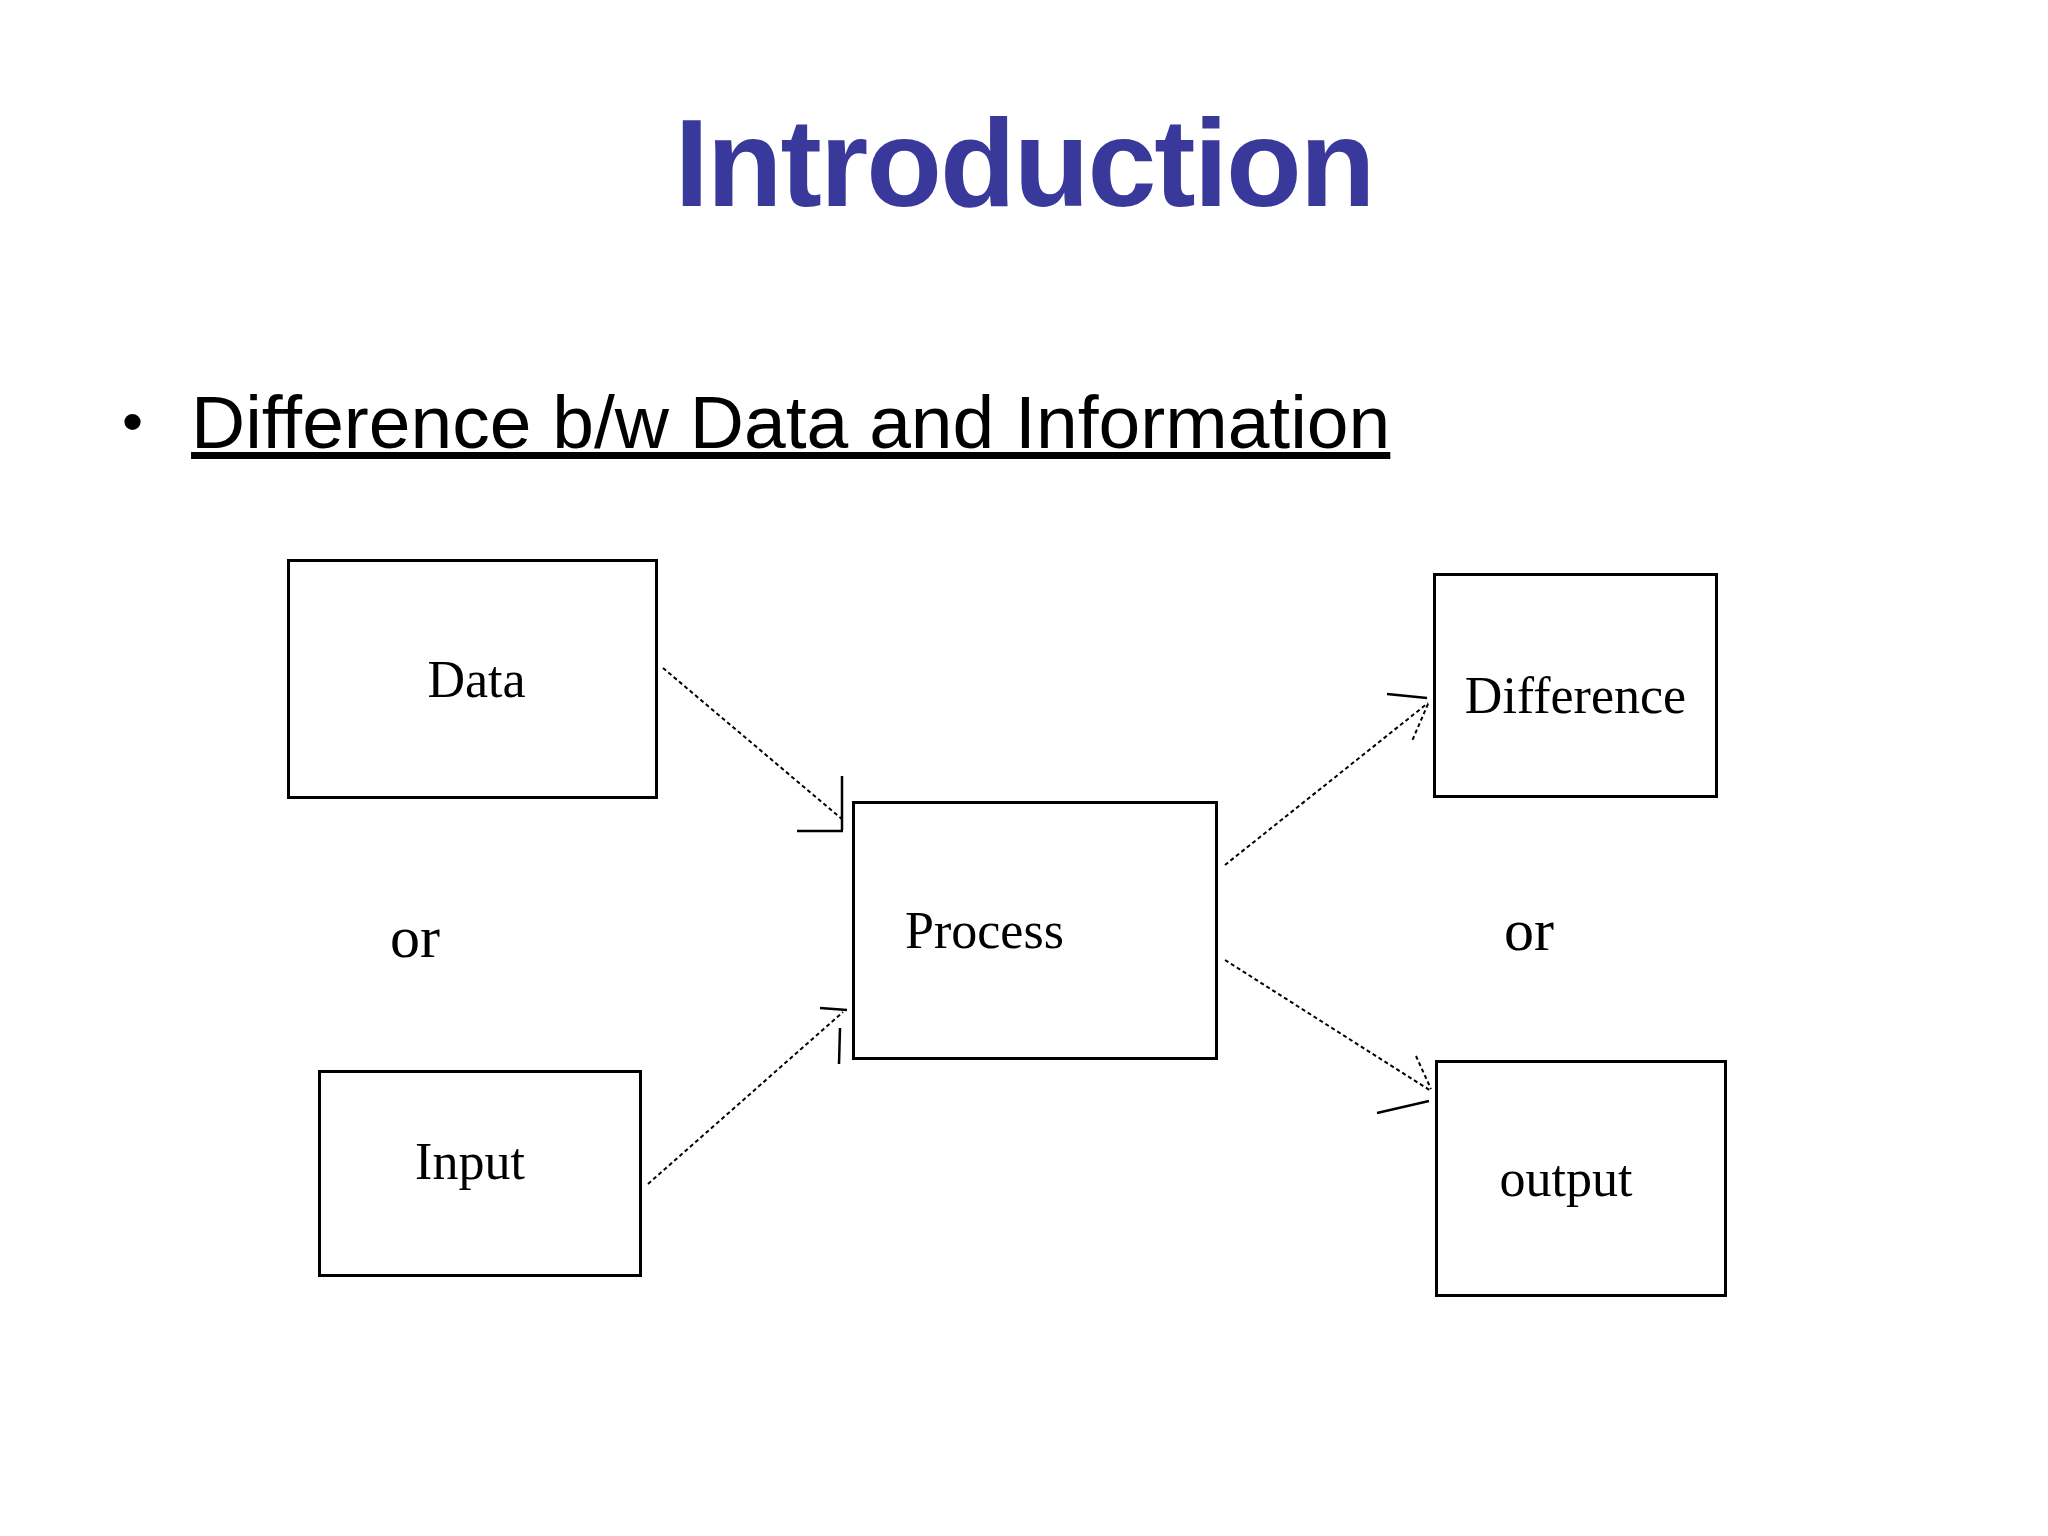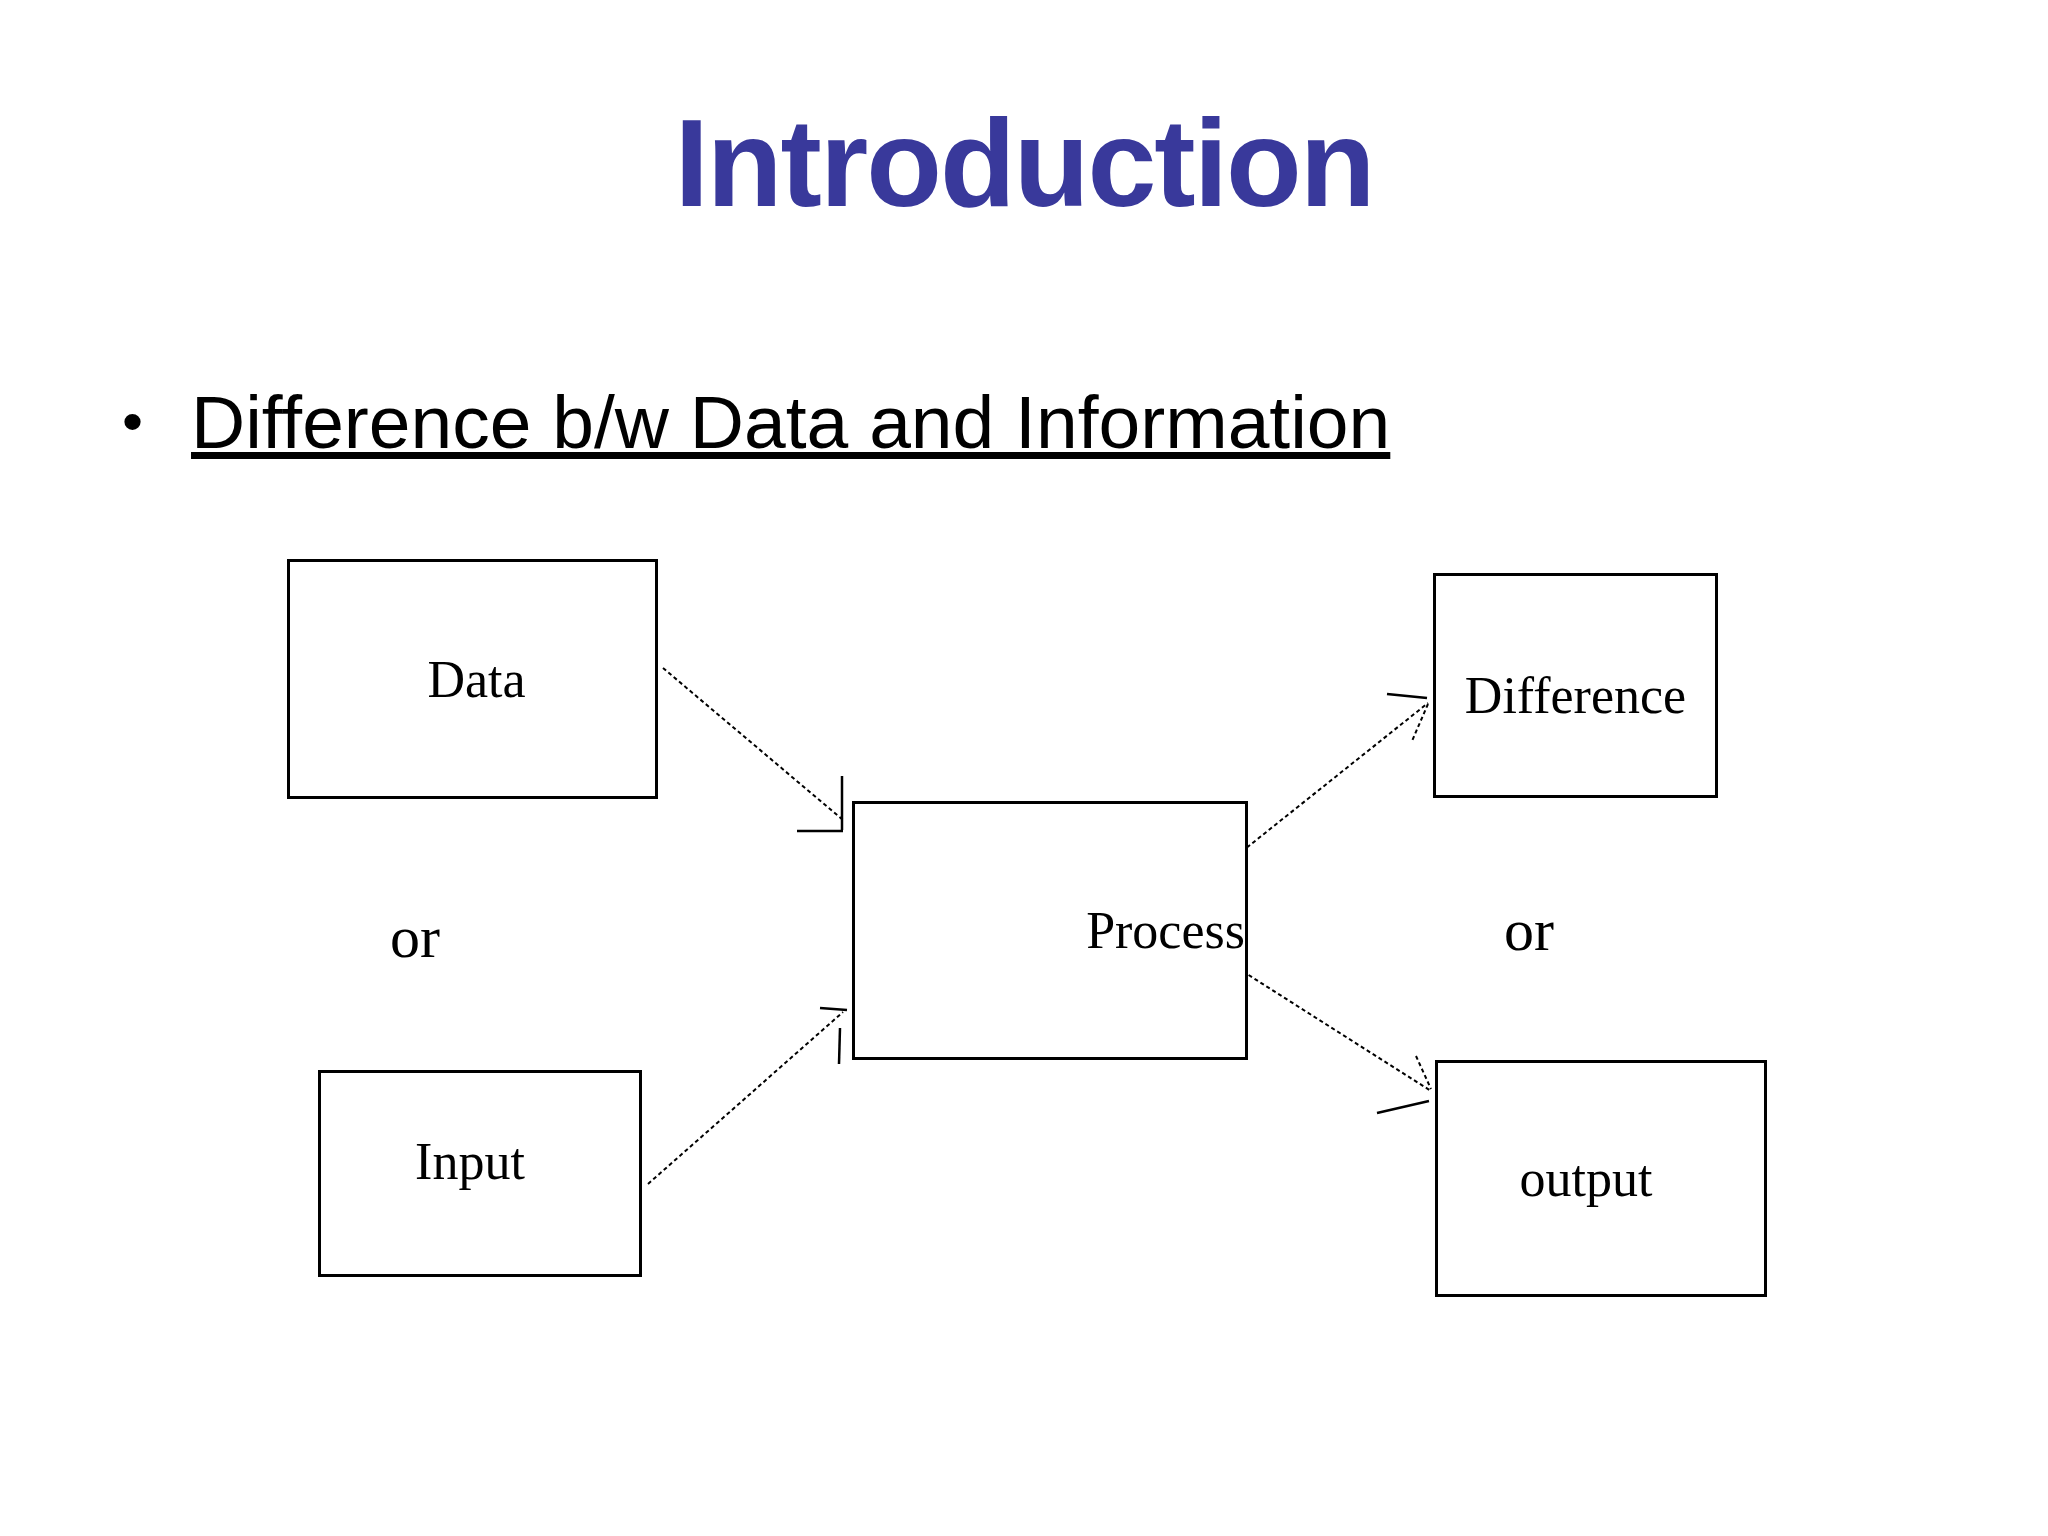--- a/index.html
+++ b/index.html
@@ -44,25 +44,25 @@
     border:3px solid var(--color-box-border);
     background:var(--color-background);
     display:flex;align-items:center;justify-content:center;
     font-family:"Liberation Serif","DejaVu Serif",serif;
     font-size:52px;color:var(--color-body-text);
   }
   .node-data{left:287px;top:559px;width:371px;height:240px;}
   .node-data .node-label{transform:translateX(-16px);margin-left:40px;}
   .node-input{left:318px;top:1070px;width:324px;height:207px;transform:translateY(0);}
   .node-input .node-label{transform:translate(-10px,-12px);}
-  .node-process{left:852px;top:801px;width:396px;height:259px;justify-content:flex-end;}
+  .node-process{left:852px;top:801px;width:366px;height:259px;justify-content:flex-start;}
   .node-process .node-label{padding-left:50px;}
   .node-information{left:1433px;top:573px;width:285px;height:225px;}
   .node-information .node-label{transform:translateY(10px);}
-  .node-output{left:1435px;top:1060px;width:332px;height:237px;}
+  .node-output{left:1435px;top:1060px;width:292px;height:237px;}
   .node-output .node-label{transform:translateX(-15px);}
   .or-label{
     position:absolute;
     font-family:"Liberation Serif","DejaVu Serif",serif;
     font-size:60px;color:var(--color-body-text);
   }
   .or-left{left:390px;top:903px;}
   .or-right{left:1504px;top:896px;}
 </style>
 </head>

